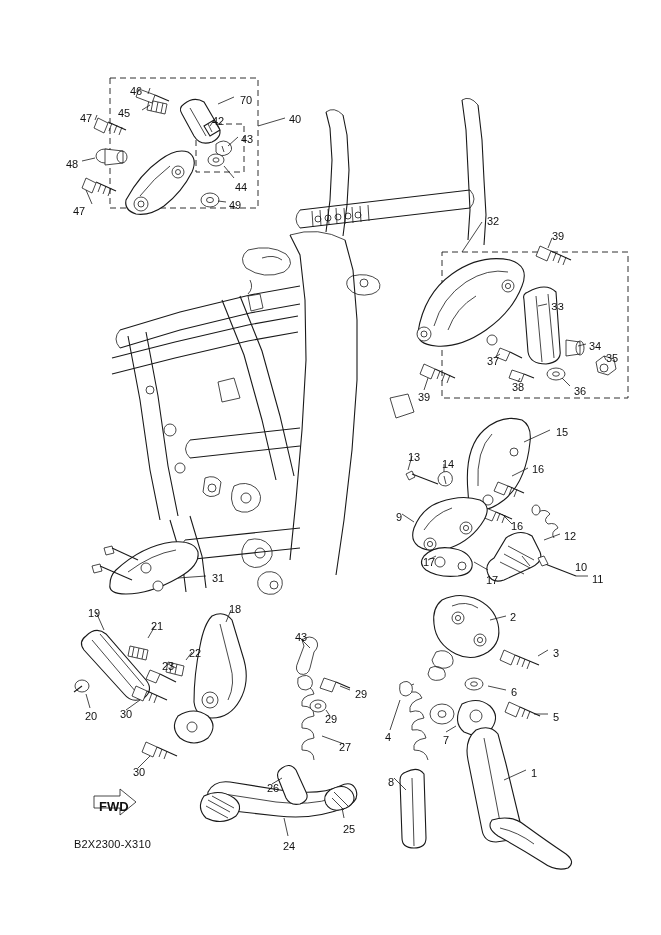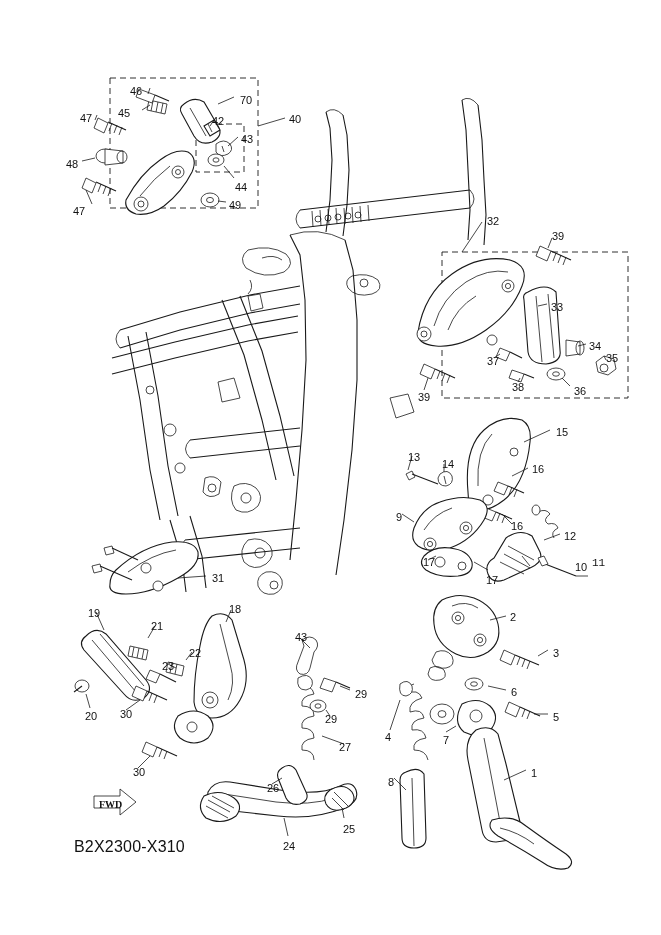--- a/index.html
+++ b/index.html
@@ -33,28 +33,28 @@
     font-family: "Liberation Sans", sans-serif;
     font-size: 11px;
     color: #111111;
     white-space: nowrap;
     line-height: 11px;
     letter-spacing: 0px;
   }
   .partcode {
     position: absolute;
     font-family: "Liberation Sans", sans-serif;
-    font-size: 16px;
+    font-size: 11px;
     color: #111111;
     letter-spacing: 0.2px;
   }
   .fwdlabel {
     position: absolute;
-    font-family: Liberation Serif, serif;
-    font-size: 10px;
+    font-family: Liberation Sans, sans-serif;
+    font-size: 13px;
     font-weight: bold;
     color: #111111;
   }
   .ln { stroke: #1a1a1a; fill: none; }
   .thin { stroke-width: 0.8; }
   .med { stroke-width: 1.1; }
   .dash { stroke-dasharray: 6 4; stroke-width: 0.9; }
   .fillw { fill: #ffffff; }
 </style>
 </head>
@@ -447,36 +447,36 @@
   <div class="callout" style="left:118px; top:108px;">45</div>
   <div class="callout" style="left:80px; top:113px;">47</div>
   <div class="callout" style="left:212px; top:116px;">42</div>
   <div class="callout" style="left:241px; top:134px;">43</div>
   <div class="callout" style="left:66px; top:159px;">48</div>
   <div class="callout" style="left:235px; top:182px;">44</div>
   <div class="callout" style="left:73px; top:206px;">47</div>
   <div class="callout" style="left:229px; top:200px;text-align:right;">49</div>
   <div class="callout" style="left:487px; top:216px;">32</div>
   <div class="callout" style="left:552px; top:231px;">39</div>
-  <div class="callout" style="left:551px; top:302px;">33</div>
+  <div class="callout" style="left:551px; top:302px;font-family:Liberation Mono, monospace;">33</div>
   <div class="callout" style="left:589px; top:341px;">34</div>
   <div class="callout" style="left:606px; top:353px;">35</div>
   <div class="callout" style="left:487px; top:356px;">37</div>
   <div class="callout" style="left:574px; top:386px;">36</div>
   <div class="callout" style="left:512px; top:382px;">38</div>
   <div class="callout" style="left:418px; top:392px;">39</div>
   <div class="callout" style="left:556px; top:427px;">15</div>
   <div class="callout" style="left:408px; top:452px;">13</div>
   <div class="callout" style="left:442px; top:459px;">14</div>
   <div class="callout" style="left:532px; top:464px;">16</div>
   <div class="callout" style="left:396px; top:512px;">9</div>
   <div class="callout" style="left:511px; top:521px;">16</div>
   <div class="callout" style="left:564px; top:531px;">12</div>
   <div class="callout" style="left:527px; top:562px;margin-left:48px;">10</div>
-  <div class="callout" style="left:592px; top:558px;font-family:Liberation Mono, monospace;">11</div>
+  <div class="callout" style="left:592px; top:574px;">11</div>
   <div class="callout" style="left:423px; top:557px;">17</div>
   <div class="callout" style="left:486px; top:575px;">17</div>
   <div class="callout" style="left:212px; top:573px;">31</div>
   <div class="callout" style="left:510px; top:612px;">2</div>
   <div class="callout" style="left:88px; top:608px;">19</div>
   <div class="callout" style="left:229px; top:604px;">18</div>
   <div class="callout" style="left:151px; top:621px;">21</div>
   <div class="callout" style="left:295px; top:632px;">43</div>
   <div class="callout" style="left:553px; top:648px;">3</div>
   <div class="callout" style="left:189px; top:648px;">22</div>

